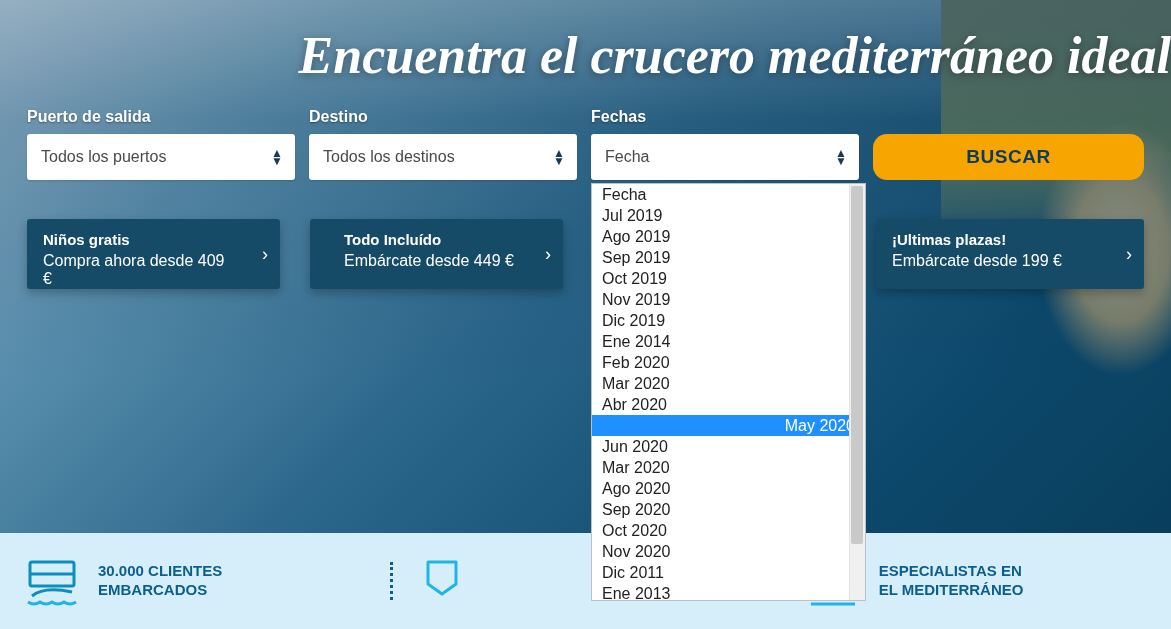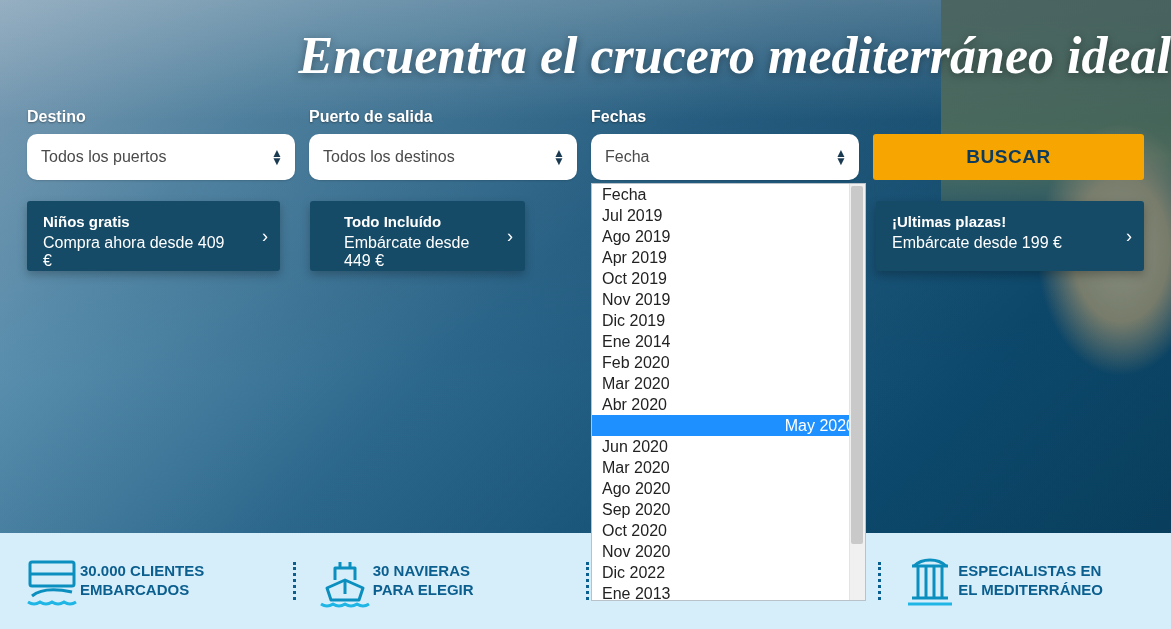--- a/index.html
+++ b/index.html
@@ -36,86 +36,86 @@
 
   .search-wrap { position:absolute; left:27px; top:108px; width:1117px; }
   .labels { display:flex; gap:14px; margin-bottom:8px; }
   .label { color:#fff; font-size:16px; font-weight:600; text-shadow:0 1px 2px rgba(0,0,0,.4); }
   .label.c1 { width:268px; }
   .label.c2 { width:268px; }
   .label.c3 { width:268px; }
 
   .row { display:flex; gap:14px; }
   .select {
-    background:#fff; height:46px; border-radius:10px; display:flex; align-items:center;
+    background:#fff; height:46px; border-radius:3px; display:flex; align-items:center;
     padding:0 36px 0 14px; position:relative; color:#4a4a4a; font-size:16px;
     box-shadow:0 1px 2px rgba(0,0,0,.15);
   }
   .select .caret { position:absolute; right:12px; top:50%; transform:translateY(-50%); color:#1a3a52; font-size:12px; line-height:8px; }
   .select.c1 { width:268px; }
   .select.c2 { width:268px; }
   .select.c3 { width:268px; }
 
   .btn-search {
     flex:1; height:46px; background:#f7a500; color:#0d3b5e;
     display:flex; align-items:center; justify-content:center;
-    font-size:19px; font-weight:700; border-radius:3px; letter-spacing:.5px;
+    font-size:19px; font-weight:700; border-radius:14px; letter-spacing:.5px;
     cursor:pointer;
   }
 
   
   .dropdown {
     position:absolute; left:591px; top:183px; width:275px; height:418px;
     background:#fff; border:1px solid #b9c2c8; z-index:5;
     overflow:hidden;
   }
   .dropdown-inner { height:100%; overflow:hidden; }
   .opt { font-size:16px; color:#222; padding:0 10px; height:21px; line-height:21px; white-space:nowrap; cursor:default; }
   .opt.hl { background:#1e90ff; color:#fff;text-align:right; }
   .dropdown .scrollbar { position:absolute; right:0; top:0; width:16px; height:100%; background:#f0f0f0; border-left:1px solid #e3e3e3; }
   .dropdown .thumb { position:absolute; right:2px; top:2px; width:12px; height:86%; background:#c9c9c9; border-radius:2px; }
 
   
-  .promos { position:absolute; left:27px; top:201px; width:1117px; height:70px; }
+  .promos { position:absolute; left:27px; top:219px; width:1117px; height:70px; }
   .promo {
     position:absolute; top:0; width:253px; height:70px; background:#164b68; border-radius:3px;
     color:#fff; padding:12px 44px 0 16px; box-shadow:0 4px 10px rgba(0,0,0,.25);
   }
   .promo .t { font-weight:700; font-size:15px; margin-bottom:4px; }
   .promo .s { font-size:16px; }
   .promo .chev { position:absolute; right:12px; top:50%; transform:translateY(-50%); color:#fff; font-size:18px; }
   .promo.p1 { left:0; }
-  .promo.p2 { left:283px; width:215px;padding-left:34px; }
+  .promo.p2 { left:283px; width:253px;padding-left:34px; }
   .promo.p3 { left:849px; width:268px; }
 
   
   .features {
     position:absolute; left:0; bottom:0; width:1171px; height:96px;
     background:#d6edfa; display:flex; align-items:center;
   }
-  .feat { flex:1; display:flex; align-items:center; padding:0 24px; position:relative; }
+  .feat { flex:1; display:flex; align-items:center; gap:18px; padding:0 24px; position:relative; }
   .feat + .feat::before {
     content:""; position:absolute; left:0; top:8px; bottom:8px; border-left:3px dotted #0b5f8f;
   }
   .feat svg { flex:0 0 auto; }
   .feat .txt { color:#0b5f8f; font-weight:700; font-size:15px; line-height:1.25; }
 </style>
 </head>
 <body>
 
 <div class="hero">
   <div class="clouds"></div>
   <div class="cliff"></div>
 
   <div class="title">Encuentra el crucero mediterráneo ideal</div>
 
   <div class="search-wrap">
     <div class="labels">
+      <div class="label c1">Puerto de salida</div>
       <div class="label c2">Destino</div>
-      <div class="label c1">Puerto de salida</div>
       <div class="label c3">Fechas</div>
     </div>
     <div class="row">
       <div class="select c1">
         <span>Todos los puertos</span>
         <span class="caret">▲<br>▼</span>
       </div>
       <div class="select c2">
         <span>Todos los destinos</span>
         <span class="caret">▲<br>▼</span>
@@ -128,36 +128,36 @@
         <span>BUSCAR</span>
       </div>
     </div>
   </div>
 
   <div class="dropdown">
     <div class="dropdown-inner" id="date-list">
         <div class="opt">Fecha</div>
         <div class="opt">Jul 2019</div>
         <div class="opt">Ago 2019</div>
-        <div class="opt">Apr 2019</div>
+        <div class="opt">Sep 2019</div>
         <div class="opt">Oct 2019</div>
         <div class="opt">Nov 2019</div>
         <div class="opt">Dic 2019</div>
         <div class="opt">Ene 2014</div>
         <div class="opt">Feb 2020</div>
         <div class="opt">Mar 2020</div>
         <div class="opt">Abr 2020</div>
         <div class="opt hl">May 2020</div>
         <div class="opt">Jun 2020</div>
         <div class="opt">Mar 2020</div>
         <div class="opt">Ago 2020</div>
         <div class="opt">Sep 2020</div>
         <div class="opt">Oct 2020</div>
         <div class="opt">Nov 2020</div>
-        <div class="opt">Dic 2022</div>
+        <div class="opt">Dic 2011</div>
         <div class="opt">Ene 2013</div>
       </div>
     <div class="scrollbar">
       <div class="thumb"></div>
     </div>
   </div>
 
   <div class="promos">
     <div class="promo p1">
       <div class="t">Niños gratis</div>
@@ -185,35 +185,20 @@
           <path d="M8 40 q12 -10 40 -4"></path>
           <path d="M4 46 q6 4 12 0 q6 4 12 0 q6 4 12 0 q6 4 12 0" stroke="#1fb6e6"></path>
         </g>
       </svg>
       <div class="txt">
         <div>30.000 CLIENTES</div>
         <div>EMBARCADOS</div>
       </div>
     </div>
 
-    <div class="feat">
-      <svg width="56" height="54" viewBox="0 0 56 54">
-        <g fill="none" stroke="#0b8fbf" stroke-width="3" stroke-linejoin="round">
-          <path d="M10 34 L28 26 L46 34 L42 46 L14 46 Z"></path>
-          <path d="M18 26 V14 H38 V26"></path>
-          <path d="M28 26 V40"></path>
-          <path d="M23 14 V8 M33 14 V8"></path>
-          <path d="M4 50 q6 4 12 0 q6 4 12 0 q6 4 12 0 q6 4 12 0" stroke="#1fb6e6"></path>
-        </g>
-      </svg>
-      <div class="txt">
-        <div>30 NAVIERAS</div>
-        <div>PARA ELEGIR</div>
-      </div>
-    </div>
 
     <div class="feat">
       <svg width="56" height="54" viewBox="0 0 56 54">
         <g fill="none" stroke="#1fb6e6" stroke-width="3" stroke-linejoin="round">
           <path d="M14 8 H42 V30 L28 40 L14 30 Z"></path>
         </g>
       </svg>
       <div class="txt">
         <div></div>
         <div></div>

